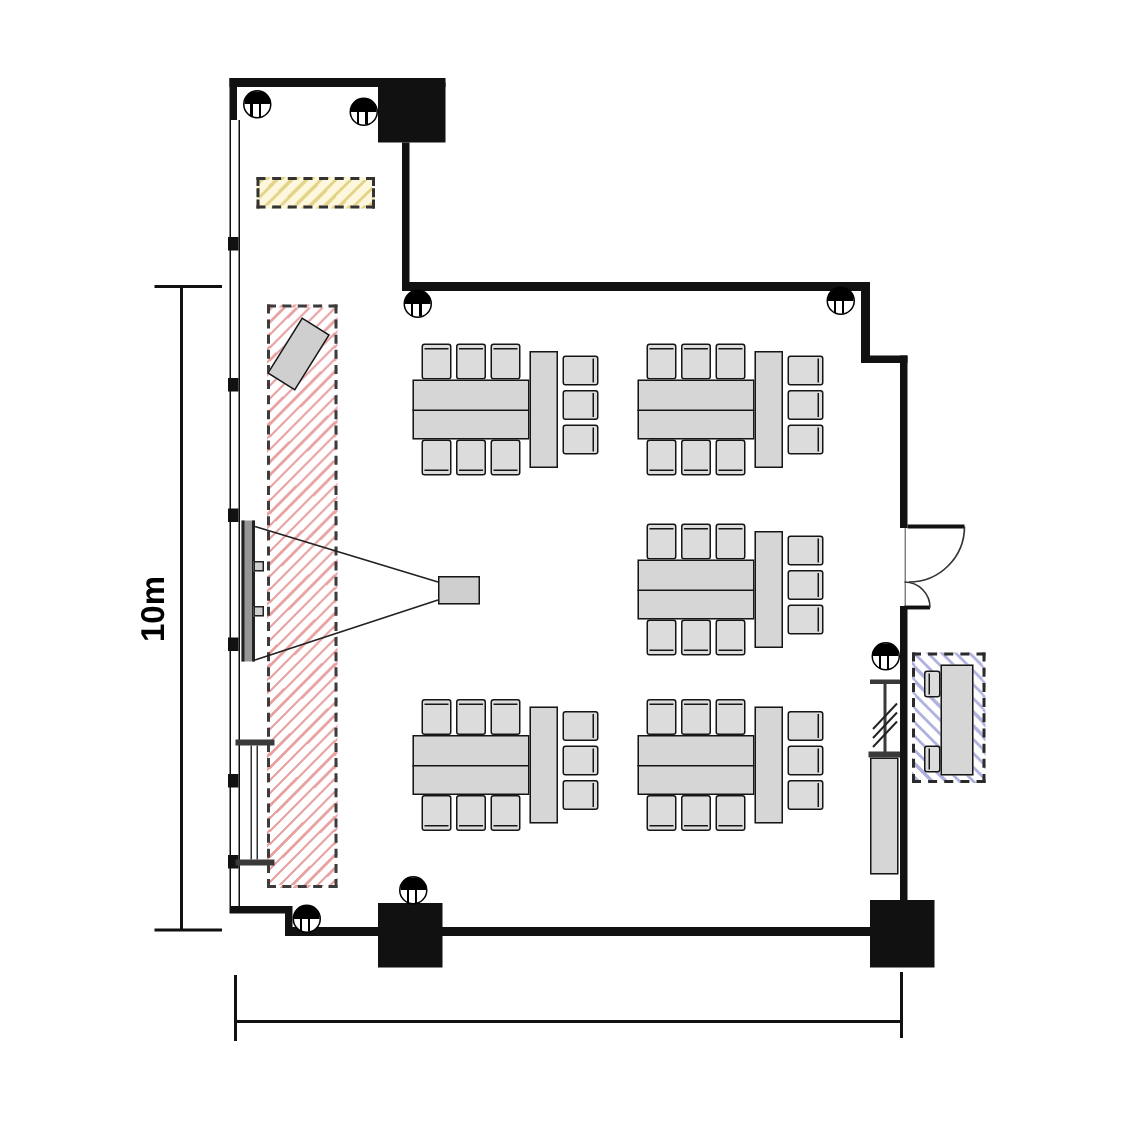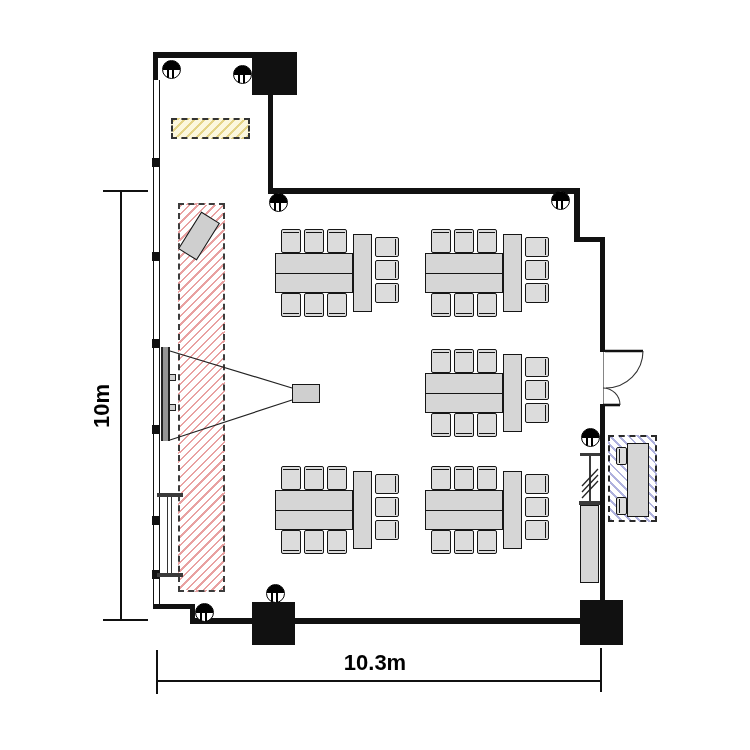--- a/index.html
+++ b/index.html
@@ -105,21 +105,20 @@
   <div class="chair back-left" style="left:616px;top:497px;width:11px;height:18px;"></div>
 
   <div class="dim-line-v" style="left:120px;top:191px;height:429px;"></div>
   <div class="dim-tick" style="left:103px;top:190px;width:45px;height:2px;"></div>
   <div class="dim-tick" style="left:103px;top:619px;width:45px;height:2px;"></div>
   <div class="dim-label" style="left:72px;top:393px;width:60px;transform:rotate(-90deg);">10m</div>
 
   <div class="dim-line-h" style="left:156px;top:680px;width:445px;"></div>
   <div class="dim-line-v" style="left:156px;top:650px;height:44px;"></div>
   <div class="dim-line-v" style="left:600px;top:648px;height:44px;"></div>
-  <div class="dim-label" style="left:330px;top:650px;width:90px;">10.3m</div>
 
   <svg class="overlay" width="750" height="750" viewBox="0 0 750 750">
     <g stroke="#222" stroke-width="1.2" fill="none">
       <line x1="170" y1="351" x2="292" y2="388"></line>
       <line x1="170" y1="440" x2="292" y2="400"></line>
     </g>
     <g fill="none">
       <line x1="603.5" y1="352" x2="603.5" y2="404" stroke="#777" stroke-width="0.9"></line>
       <line x1="605" y1="351" x2="643" y2="351" stroke="#111" stroke-width="2.6"></line>
       <path d="M643,351 A37,37 0 0 1 606,388" stroke="#333" stroke-width="1.1"></path>

